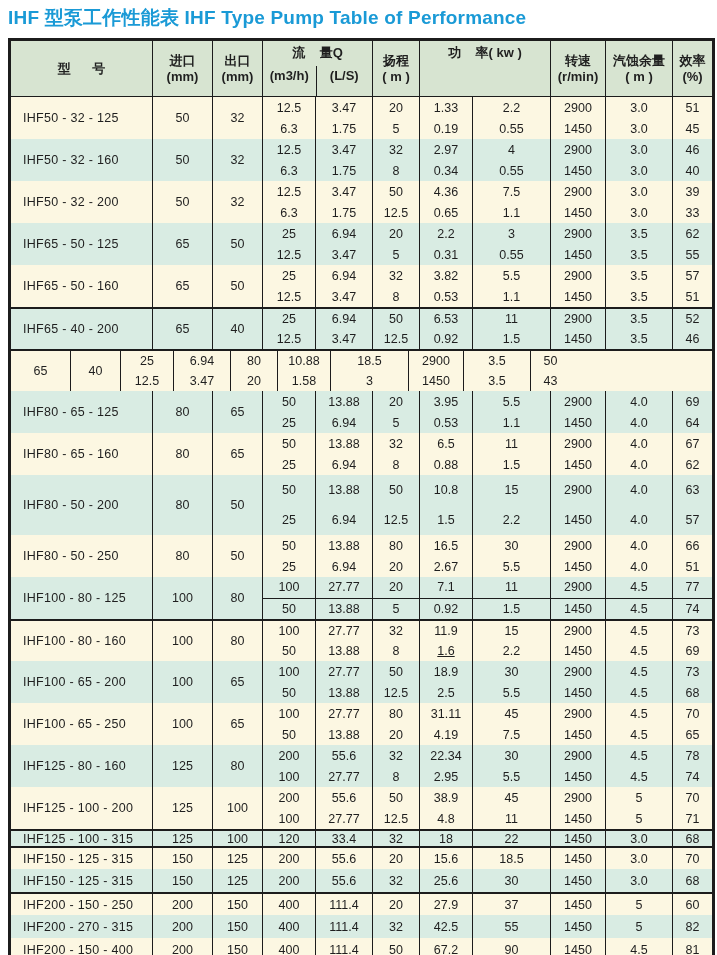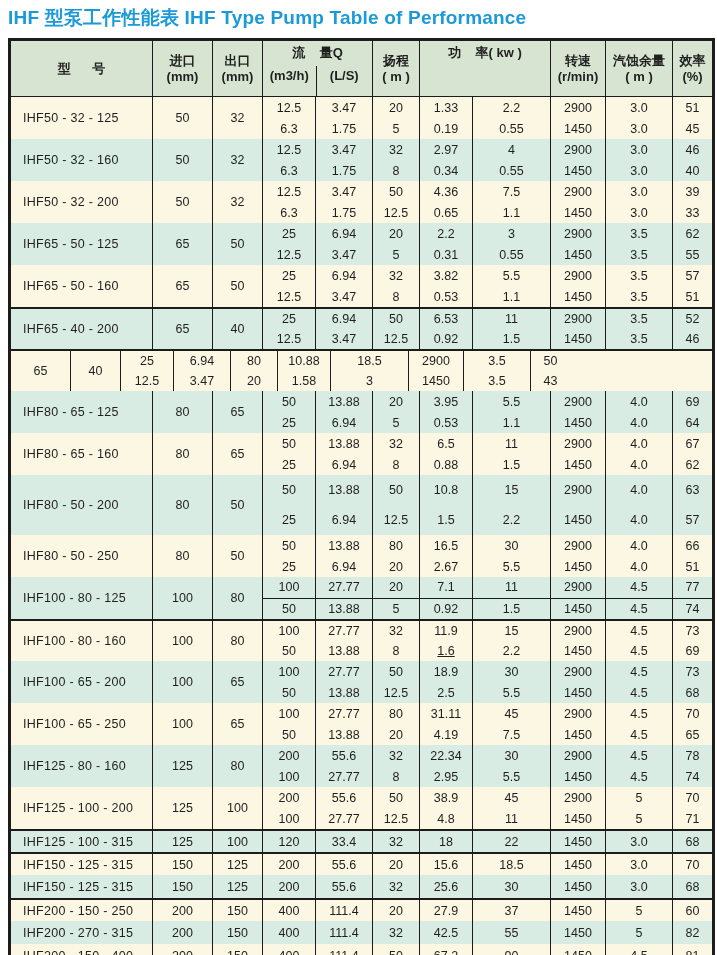--- a/index.html
+++ b/index.html
@@ -557,21 +557,21 @@
               <div class="num-cell" style="width: 57px;">27.77</div>
               <div class="num-cell" style="width: 47px;">12.5</div>
               <div class="num-cell" style="width: 53px;">4.8</div>
               <div class="num-cell" style="width: 78px;">11</div>
               <div class="num-cell" style="width: 55px;">1450</div>
               <div class="num-cell" style="width: 67px;">5</div>
               <div class="num-cell" style="width: 39px;">71</div>
             </div>
           </div>
         </div>
-        <div class="data-row teal rule" style="height: 23px;">
+        <div class="data-row teal rule" style="height: 17px;">
           <div class="model-cell" style="width: 142px;">IHF125 - 100 - 315</div>
           <div class="fix-cell" style="width: 60px;">125</div>
           <div class="fix-cell" style="width: 50px;">100</div>
           <div class="subwrap">
             <div class="sub-row">
               <div class="num-cell" style="width: 53px;">120</div>
               <div class="num-cell" style="width: 57px;">33.4</div>
               <div class="num-cell" style="width: 47px;">32</div>
               <div class="num-cell" style="width: 53px;">18</div>
               <div class="num-cell" style="width: 78px;">22</div>

